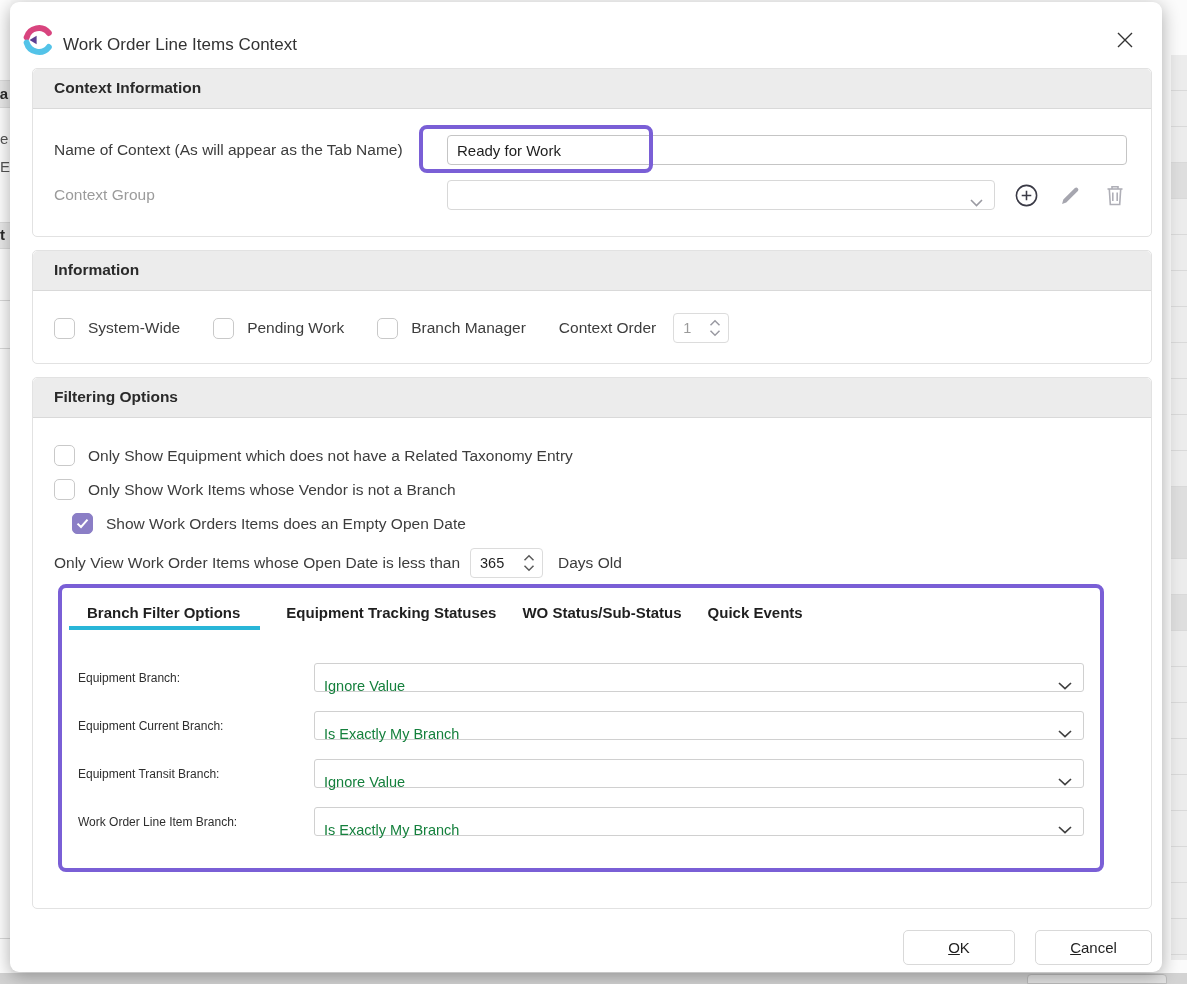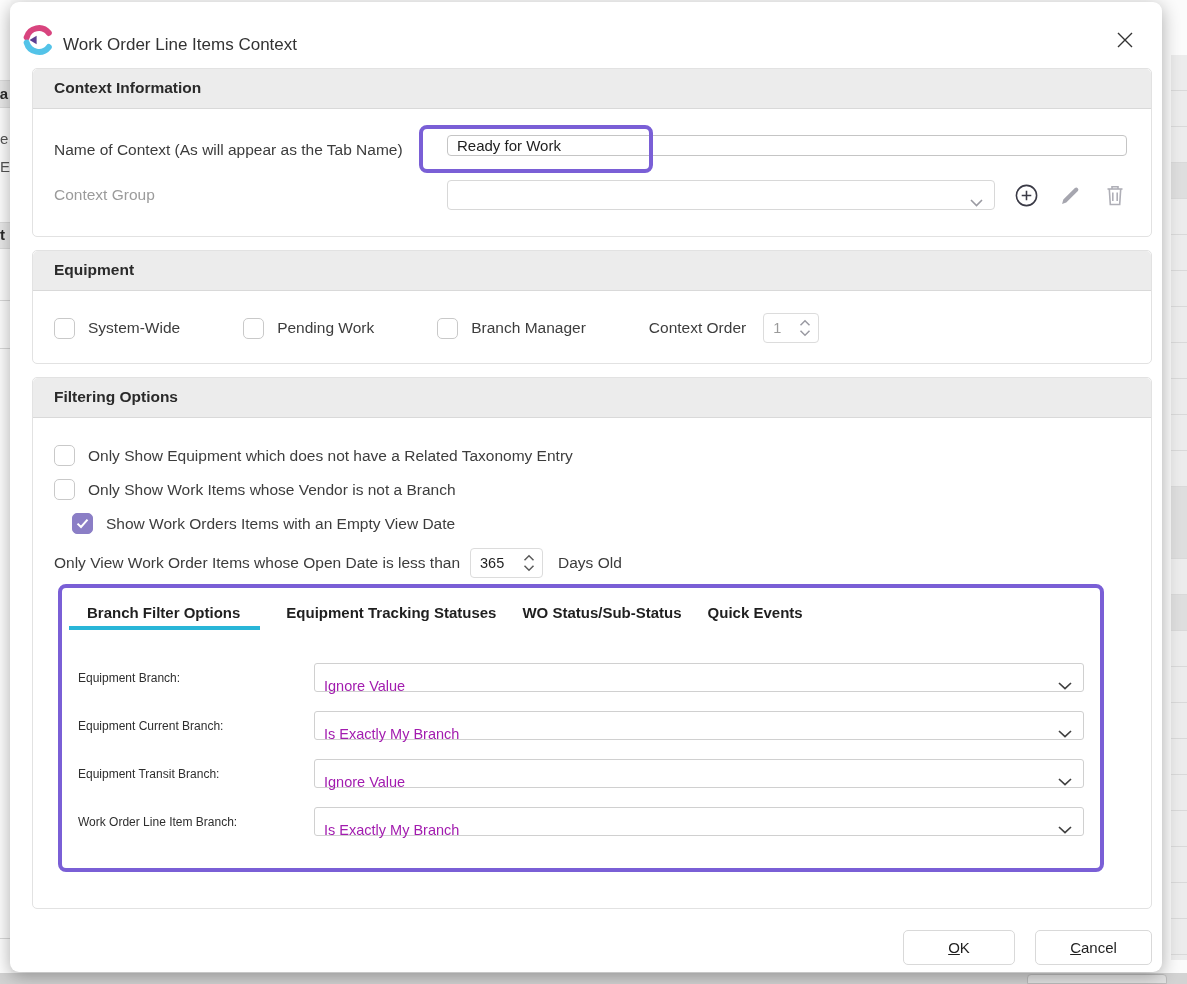--- a/index.html
+++ b/index.html
@@ -33,33 +33,33 @@
   .card-header { background:#ececec; border-bottom:1px solid #d9d9d9; border-radius:5px 5px 0 0;
     padding:10px 21px 11px; font-size:15.5px; font-weight:700; color:#2a2a2a; }
 
   
   .ci-body { padding:26px 24px 26px 21px; }
   .form-row { display:flex; align-items:center; height:30px; }
   .form-row + .form-row { margin-top:15px; }
   .form-label { width:393px; flex-shrink:0; font-size:15.5px; color:#3c3c3c; }
   .form-label.disabled { color:#9b9b9b; }
   .input-wrap { position:relative; flex:1; height:30px; }
-  .text-input { width:100%; height:21px; border:1px solid #c5c5c5; border-radius:4px;
+  .text-input { width:100%; height:30px; border:1px solid #c5c5c5; border-radius:4px;
     padding:0 9px; font-size:15px; color:#1e1e1e; font-family:"Liberation Sans",sans-serif; outline:none; background:#fff;}
   .annot-box-1 { position:absolute; left:-28px; top:-10px; width:234px; height:48px;
     border:4px solid #7a5fd6; border-radius:8px; pointer-events:none; z-index:5; }
   .select-box { height:30px; border:1px solid #d8d8d8; border-radius:4px; background:#fff;
-    display:flex; align-items:center; padding:16px 11px 0 9px; font-size:14.5px; color:#a21caf; cursor:pointer; }
+    display:flex; align-items:center; padding:16px 11px 0 9px; font-size:14.5px; color:#15803d; cursor:pointer; }
   .select-box .chev { margin-left:auto; display:flex; }
   .cg-select { width:553px; }
   .icon-btn { margin-left:19px; width:25px; height:25px; display:flex; align-items:center;
     justify-content:center; cursor:pointer; }
 
   
-  .vis-body { padding:22px 21px 20px; display:flex; align-items:center;gap:30px; }
+  .vis-body { padding:22px 21px 20px; display:flex; align-items:center; }
   .cb { width:21px; height:21px; border:1px solid #c9c9c9; border-radius:5px; background:#fff;
     flex-shrink:0; display:flex; align-items:center; justify-content:center; cursor:pointer; }
   .cb.checked { background:#8b7ec6; border-color:#8b7ec6; }
   .cb-label { margin-left:13px; font-size:15.5px; color:#3d3d3d; }
   .vis-item { display:flex; align-items:center; margin-right:33px; }
   .ctx-order { display:flex; align-items:center; }
   .ctx-order-label { font-size:15.5px; color:#3d3d3d; }
   .spinner { margin-left:17px; width:56px; height:30px; border:1px solid #dcdcdc; border-radius:4px;
     display:flex; align-items:center; padding:0 7px 0 9px; background:#fff; }
   .spinner .val { font-size:14.5px; color:#9a9a9a; flex:1; }
@@ -170,21 +170,21 @@
               <path d="M7 5V2.8h6V5"></path>
               <path d="M4.3 5l1 15.5h9.4l1-15.5"></path>
               <path d="M7.8 8.5v8.5M12.2 8.5v8.5"></path>
           </svg>
         </div>
       </div>
     </div>
   </div>
 
   <div class="card">
-    <div class="card-header">Equipment</div>
+    <div class="card-header">Information</div>
     <div class="vis-body">
       <div class="vis-item">
         <div class="cb"></div>
         <div class="cb-label">System-Wide</div>
       </div>
       <div class="vis-item">
         <div class="cb"></div>
         <div class="cb-label">Pending Work</div>
       </div>
       <div class="vis-item">
@@ -215,21 +215,21 @@
       <div class="fcb-row">
         <div class="cb"></div>
         <div class="cb-label">Only Show Work Items whose Vendor is not a Branch</div>
       </div>
       <div class="fcb-row indent">
         <div class="cb checked">
           <svg width="13" height="11" viewBox="0 0 13 11">
             <polyline points="1.5,5.6 5,9 11.5,1.6" fill="none" stroke="#ffffff" stroke-width="2"></polyline>
           </svg>
         </div>
-        <div class="cb-label">Show Work Orders Items with an Empty View Date</div>
+        <div class="cb-label">Show Work Orders Items does an Empty Open Date</div>
       </div>
 
       <div class="days-row">
         <span>Only View Work Order Items whose Open Date is less than</span>
         <div class="spinner enabled days-spinner">
           <span class="val">365</span>
           <svg width="12" height="18" viewBox="0 0 12 18">
             <polyline points="1.5,6.3 6,1.8 10.5,6.3" fill="none" stroke="#5a5a5a" stroke-width="1.5"></polyline>
             <polyline points="1.5,11.7 6,16.2 10.5,11.7" fill="none" stroke="#5a5a5a" stroke-width="1.5"></polyline>
           </svg>

